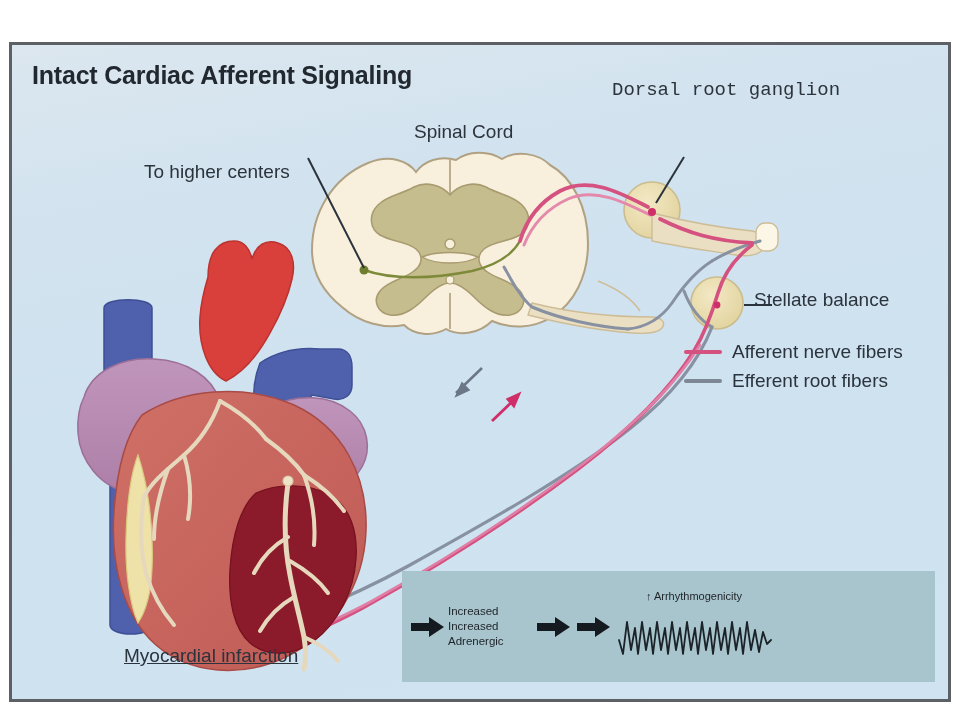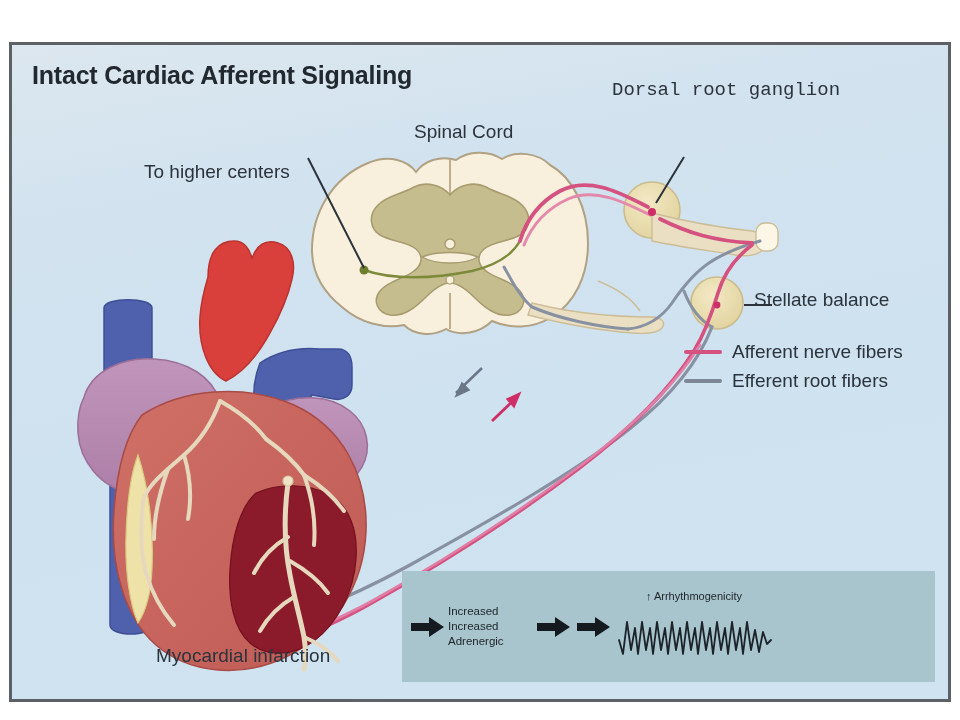--- a/index.html
+++ b/index.html
@@ -354,21 +354,21 @@
     </svg>
 
     <div class="label" style="left:402px; top:76px;">Spinal Cord</div>
 
     <div class="label" style="left:600px; top:34px;font-family:Liberation Mono, monospace;">Dorsal root ganglion</div>
 
     <div class="label" style="left:742px; top:244px;">Stellate balance</div>
 
     <div class="label" style="left:132px; top:116px;">To higher centers</div>
 
-    <div class="label" style="left:144px; top:600px;">Myocardial infarction</div>
+    <div class="label" style="left:112px; top:600px;text-decoration:underline;">Myocardial infarction</div>
 
     <div id="legend">
       <div class="legend-row">
         <span class="legend-swatch" style="background:#d45180;"></span>
         <span class="legend-text">Afferent nerve fibers</span>
       </div>
       <div class="legend-row">
         <span class="legend-swatch" style="background:#7d8795;"></span>
         <span class="legend-text">Efferent root fibers</span>
       </div>

